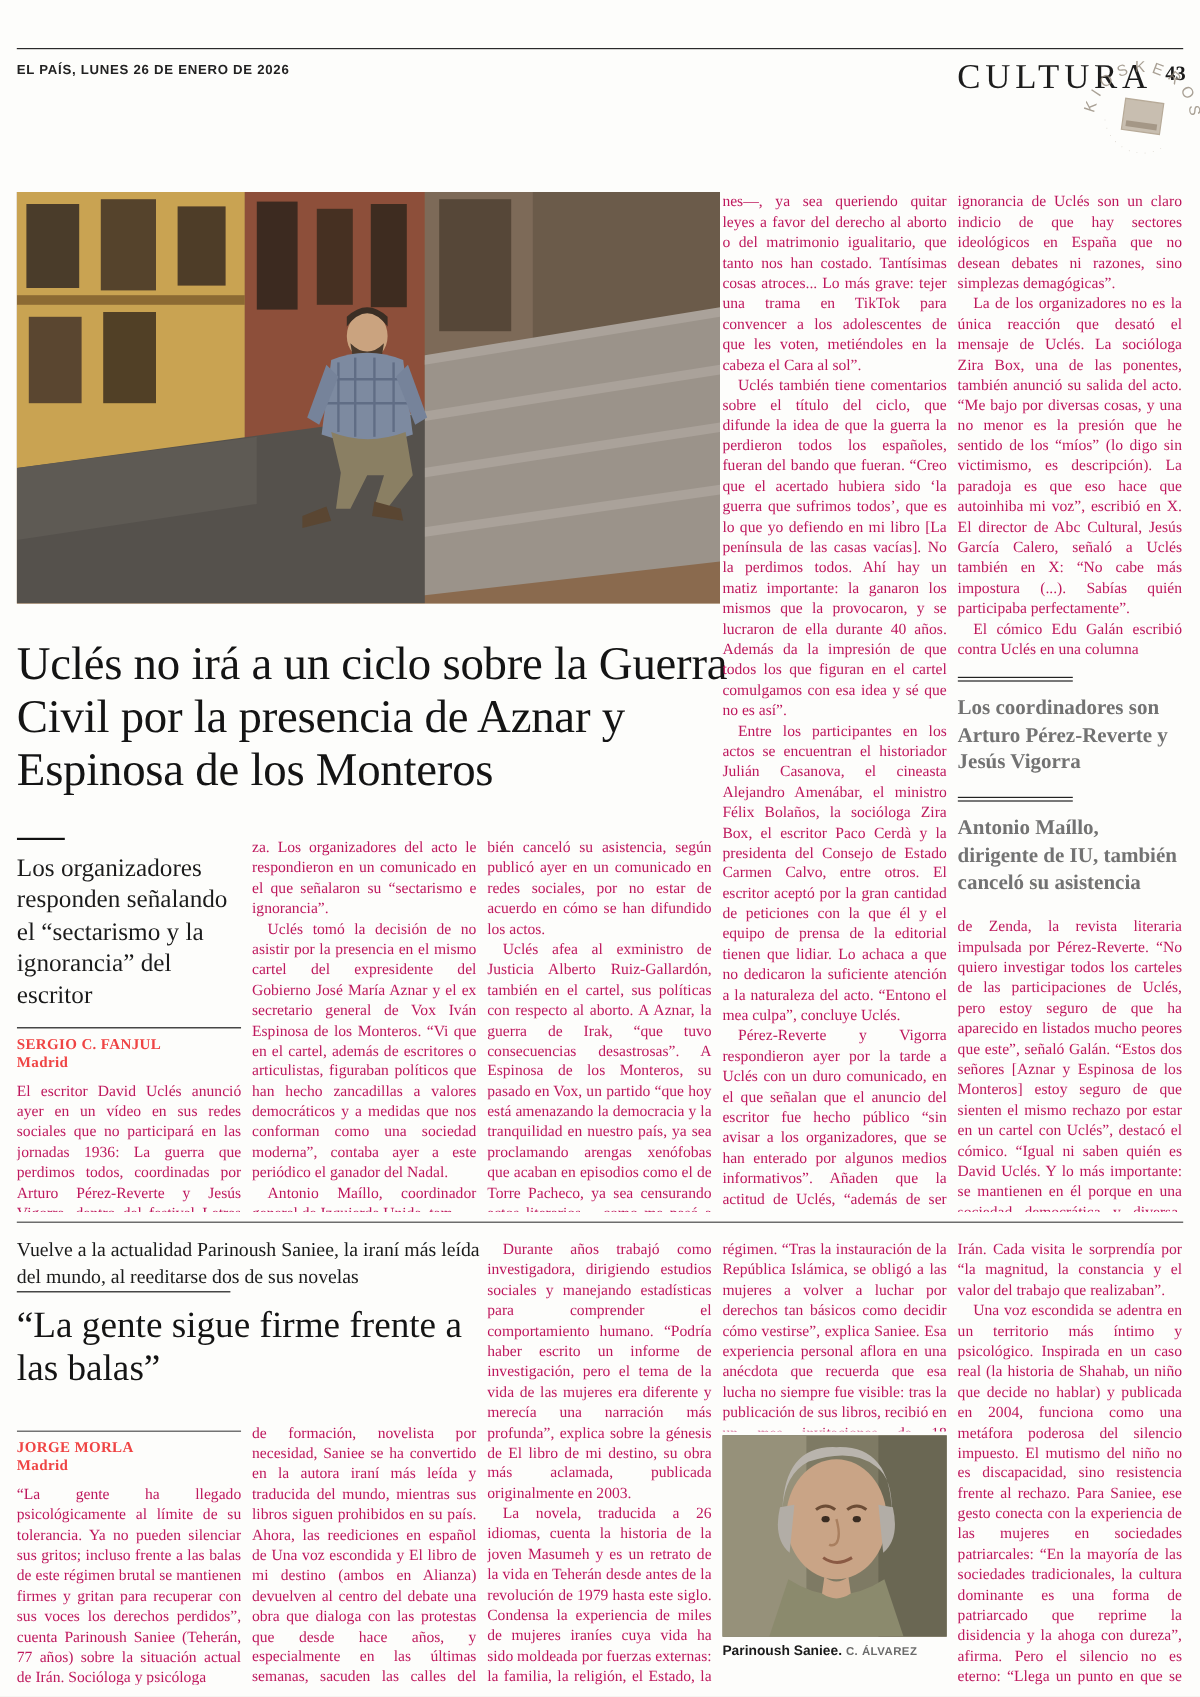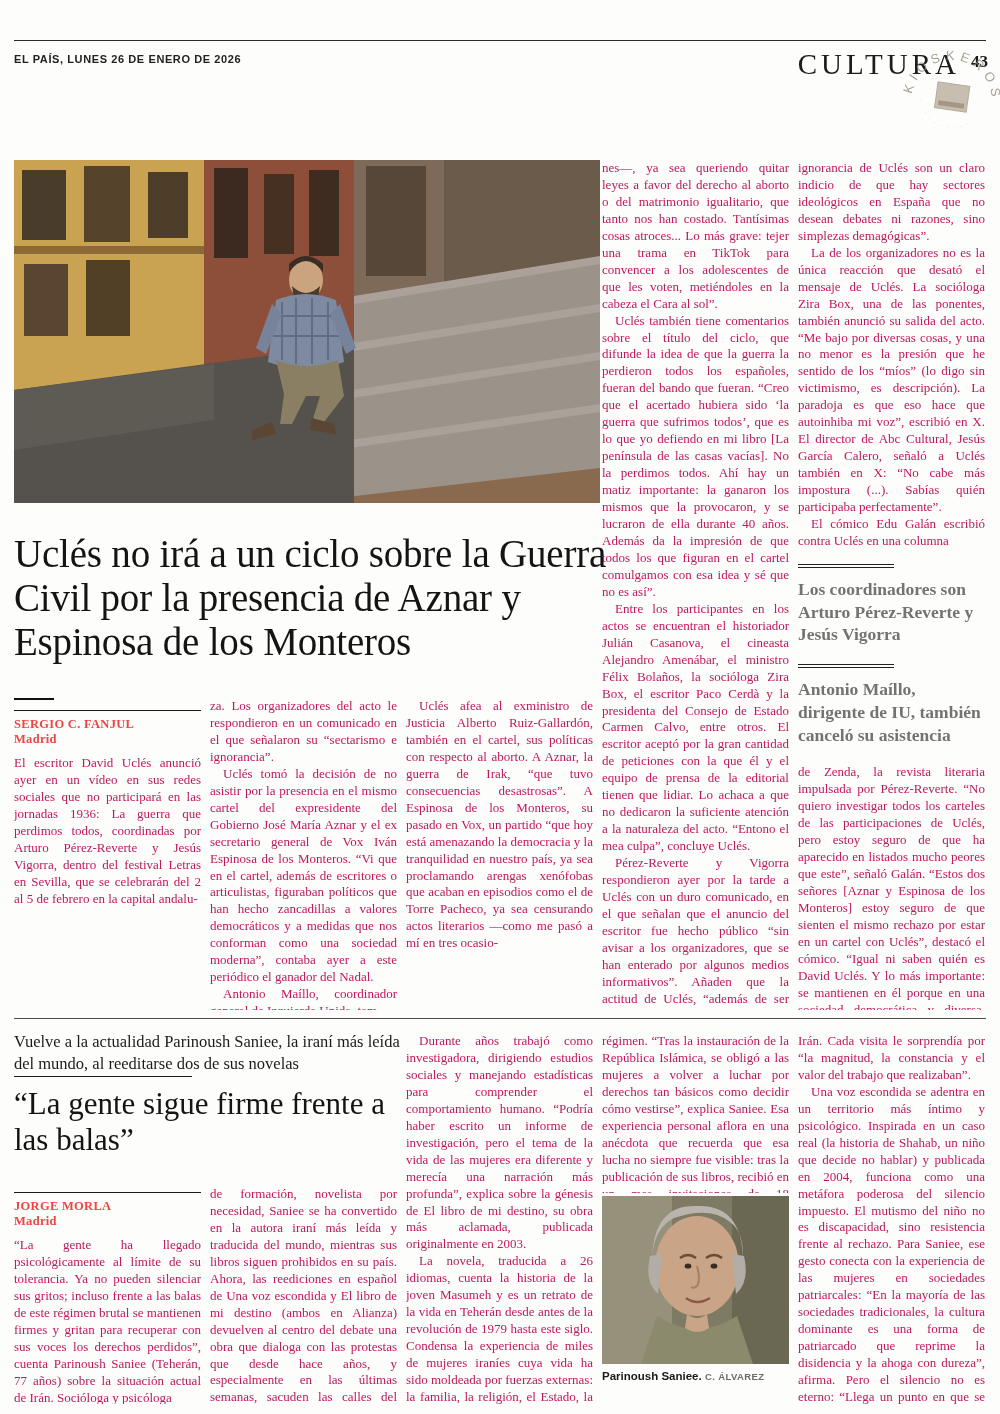--- a/index.html
+++ b/index.html
@@ -134,35 +134,37 @@
         <path d="M258,262 l-20,8 0,10 24,-6 z" fill="#5a4632"></path>
       </g>
     </svg>
   </div>
 
 
   <h1 class="headline">Uclés no irá a un ciclo sobre la Guerra Civil por la presencia de Aznar y Espinosa de los Monteros</h1>
 
   <div class="col" style="left:14px; top:698px; height:312px;">
     <div class="kicker-rule"></div>
+    <div class="subhead">Los organizadores responden señalando el “sectarismo y la ignorancia” del escritor</div>
     <div class="byline-rule"></div>
     <div class="byline">
       <span>SERGIO C. FANJUL</span>
       <span class="place">Madrid</span>
     </div>
     <p class="b body-start">El escritor David Uclés anunció ayer en un vídeo en sus redes sociales que no participará en las jornadas 1936: La guerra que perdimos todos, coordinadas por Arturo Pérez-Reverte y Jesús Vigorra, dentro del festival Letras en Sevilla, que se celebrarán del 2 al 5 de febrero en la capital andalu-</p>
   </div>
 
   <div class="col" style="left:210px; top:698px; height:312px;">
     <p class="b">za. Los organizadores del acto le respondieron en un comunicado en el que señalaron su “sectarismo e ignorancia”.</p>
     <p class="b ind">Uclés tomó la decisión de no asistir por la presencia en el mismo cartel del expresidente del Gobierno José María Aznar y el ex secretario general de Vox Iván Espinosa de los Monteros. “Vi que en el cartel, además de escritores o articulistas, figuraban políticos que han hecho zancadillas a valores democráticos y a medidas que nos conforman como una sociedad moderna”, contaba ayer a este periódico el ganador del Nadal.</p>
     <p class="b ind">Antonio Maíllo, coordinador general de Izquierda Unida, tam-</p>
   </div>
 
   <div class="col" style="left:406px; top:698px; height:312px;">
+    <p class="b">bién canceló su asistencia, según publicó ayer en un comunicado en redes sociales, por no estar de acuerdo en cómo se han difundido los actos.</p>
     <p class="b ind">Uclés afea al exministro de Justicia Alberto Ruiz-Gallardón, también en el cartel, sus políticas con respecto al aborto. A Aznar, la guerra de Irak, “que tuvo consecuencias desastrosas”. A Espinosa de los Monteros, su pasado en Vox, un partido “que hoy está amenazando la democracia y la tranquilidad en nuestro país, ya sea proclamando arengas xenófobas que acaban en episodios como el de Torre Pacheco, ya sea censurando actos literarios —como me pasó a mí en tres ocasio-</p>
   </div>
 
   <div class="col" style="left:602px; top:160px; height:850px;">
     <p class="b">nes—, ya sea queriendo quitar leyes a favor del derecho al aborto o del matrimonio igualitario, que tanto nos han costado. Tantísimas cosas atroces... Lo más grave: tejer una trama en TikTok para convencer a los adolescentes de que les voten, metiéndoles en la cabeza el Cara al sol”.</p>
     <p class="b ind">Uclés también tiene comentarios sobre el título del ciclo, que difunde la idea de que la guerra la perdieron todos los españoles, fueran del bando que fueran. “Creo que el acertado hubiera sido ‘la guerra que sufrimos todos’, que es lo que yo defiendo en mi libro [La península de las casas vacías]. No la perdimos todos. Ahí hay un matiz importante: la ganaron los mismos que la provocaron, y se lucraron de ella durante 40 años. Además da la impresión de que todos los que figuran en el cartel comulgamos con esa idea y sé que no es así”.</p>
     <p class="b ind">Entre los participantes en los actos se encuentran el historiador Julián Casanova, el cineasta Alejandro Amenábar, el ministro Félix Bolaños, la socióloga Zira Box, el escritor Paco Cerdà y la presidenta del Consejo de Estado Carmen Calvo, entre otros. El escritor aceptó por la gran cantidad de peticiones con la que él y el equipo de prensa de la editorial tienen que lidiar. Lo achaca a que no dedicaron la suficiente atención a la naturaleza del acto. “Entono el mea culpa”, concluye Uclés.</p>
     <p class="b ind">Pérez-Reverte y Vigorra respondieron ayer por la tarde a Uclés con un duro comunicado, en el que señalan que el anuncio del escritor fue hecho público “sin avisar a los organizadores, que se han enterado por algunos medios informativos”. Añaden que la actitud de Uclés, “además de ser una imperdonable descortesía y un incumplimiento de su compromiso, es un síntoma siniestro, revelador, de lo que precisamente Letras en Sevilla pretende poner de manifiesto: el sectarismo y la</p>
   </div>
 

